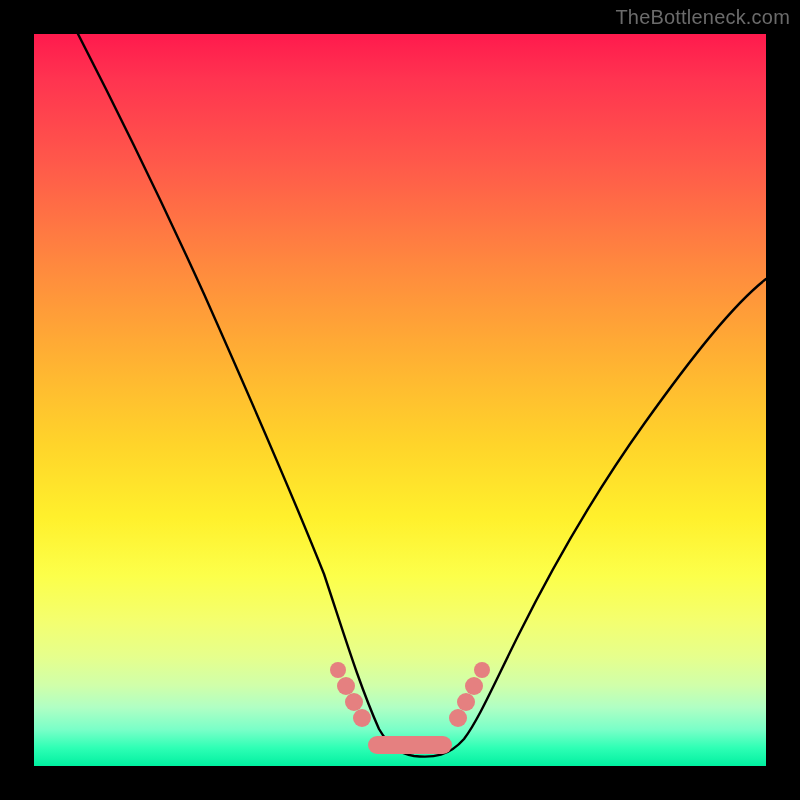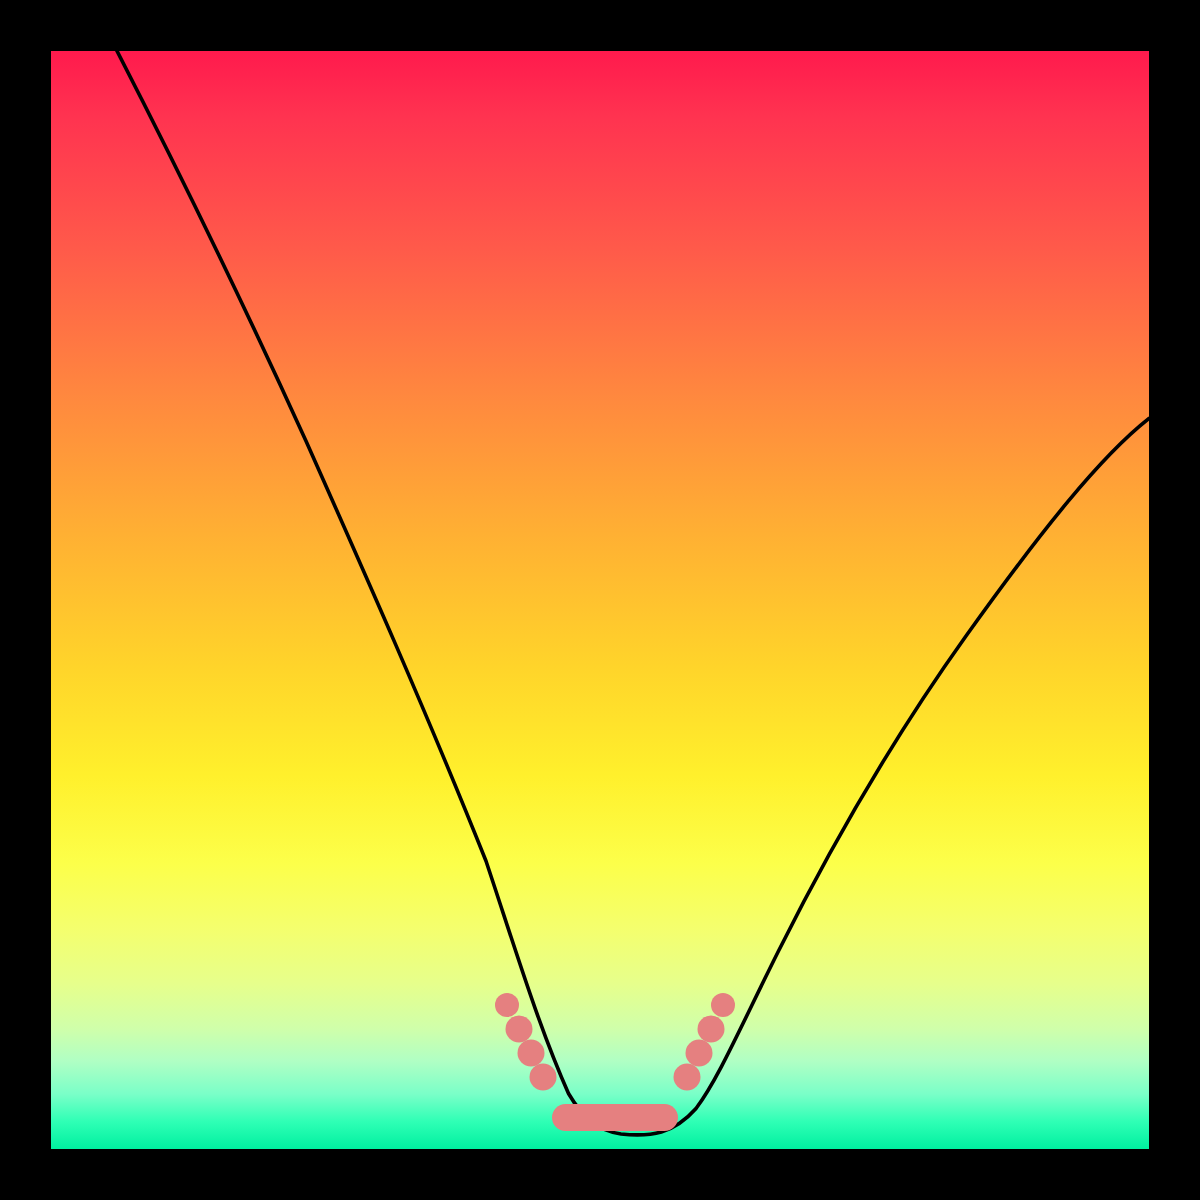--- a/index.html
+++ b/index.html
@@ -105,13 +105,14 @@
 
       <circle class="dot" cx="424" cy="684" r="9"></circle>
       <circle class="dot" cx="432" cy="668" r="9"></circle>
       <circle class="dot" cx="440" cy="652" r="9"></circle>
       <circle class="dot" cx="448" cy="636" r="8"></circle>
 
       <rect class="pill" x="334" y="702" width="84" height="18" rx="9" ry="9"></rect>
     </svg>
   </div>
 
+  <div class="watermark">TheBottleneck.com</div>
 </div>
 
 </body></html>

